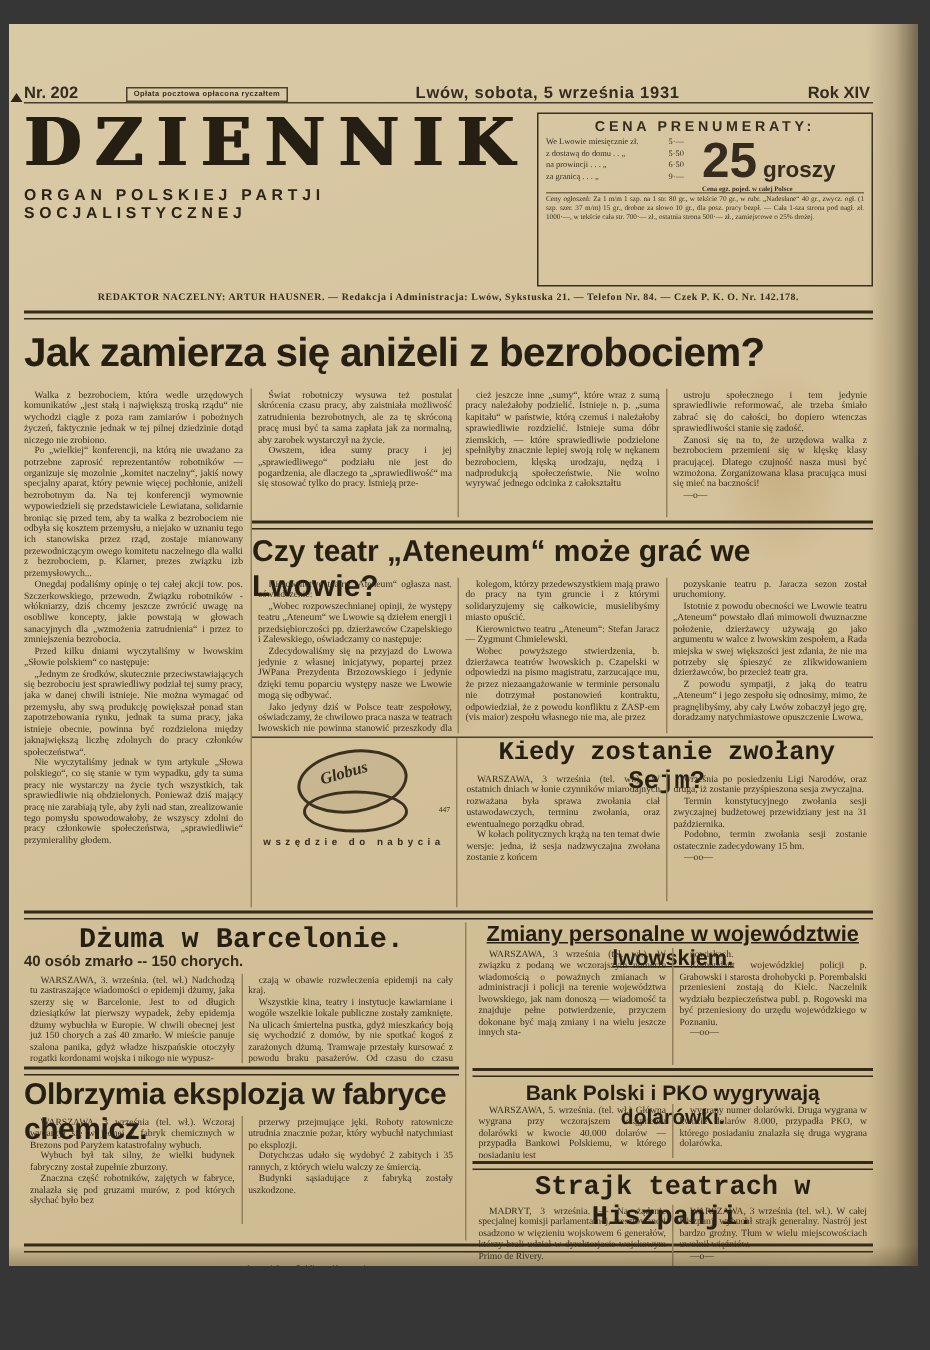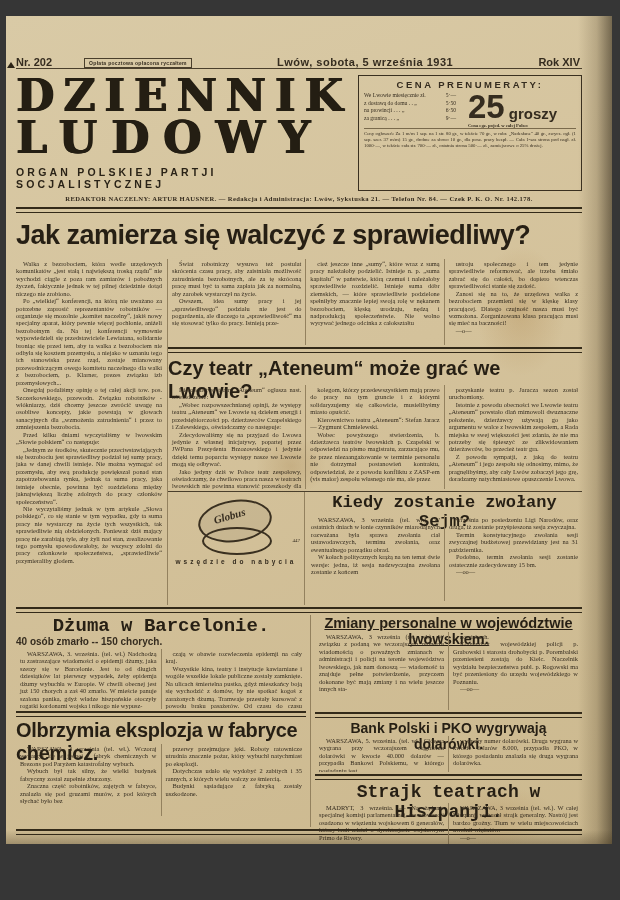--- a/index.html
+++ b/index.html
@@ -108,21 +108,20 @@
         <span class="issue">Nr. 202</span>
         <span class="postage">Opłata pocztowa opłacona ryczałtem</span>
         <span class="dateline">Lwów, sobota, 5 września 1931</span>
         <span class="yearlbl">Rok XIV</span>
       </div>
 
       <div class="masthead-row">
         <div class="mast-left">
           <div class="mast-title">
             <div>DZIENNIK</div>
-            <div class="l2">LUDOWY</div>
           </div>
           <div class="mast-sub">ORGAN POLSKIEJ PARTJI SOCJALISTYCZNEJ</div>
         </div>
         <div class="subbox">
           <div class="subbox-title">CENA PRENUMERATY:</div>
           <div class="subrows">
             <div class="subrow">
               <span>We Lwowie miesięcznie zł.</span>
               <span>5·—</span>
             </div>
@@ -144,21 +143,21 @@
             <span class="price-unit">groszy</span>
             <span class="price-note">Cena egz. pojed. w całej Polsce</span>
           </div>
           <div class="adsnote">Ceny ogłoszeń: Za 1 m/m 1 szp. na 1 str. 80 gr., w tekście 70 gr., w rubr. „Nadesłane“ 40 gr., zwycz. ogł. (1 szp. szer. 37 m/m) 15 gr., drobne za słowo 10 gr., dla posz. pracy bezpł. — Cała 1-sza strona pod nagł. zł. 1000·—, w tekście cała str. 700·— zł., ostatnia strona 500·— zł., zamiejscowe o 25% drożej.</div>
         </div>
       </div>
 
       <div class="staffline">REDAKTOR NACZELNY: ARTUR HAUSNER. — Redakcja i Administracja: Lwów, Sykstuska 21. — Telefon Nr. 84. — Czek P. K. O. Nr. 142.178.</div>
       <div class="dbl"></div>
 
-      <h1 class="h-sans lead-head">Jak zamierza się walczyć z sprawiedliwy?</h1>
+      <h1 class="h-sans lead-head">Jak zamierza się aniżeli z bezrobociem?</h1>
 
       <div class="body-top">
         <div class="col-lead1 bodytext">
             <p>Walka z bezrobociem, która wedle urzędowych komunikatów „jest stałą i największą troską rządu“ nie wychodzi ciągle z poza ram zamiarów i pobożnych życzeń, faktycznie jednak w tej pilnej dziedzinie dotąd niczego nie zrobiono.</p>
             <p>Po „wielkiej“ konferencji, na którą nie uważano za potrzebne zaprosić reprezentantów robotników — organizuje się mozolnie „komitet naczelny“, jakiś nowy specjalny aparat, który pewnie więcej pochłonie, aniżeli bezrobotnym da. Na tej konferencji wymownie wypowiedzieli się przedstawiciele Lewiatana, solidarnie broniąc się przed tem, aby ta walka z bezrobociem nie odbyła się kosztem przemysłu, a niejako w uznaniu tego ich stanowiska przez rząd, zostaje mianowany przewodniczącym owego komitetu naczelnego dla walki z bezrobociem, p. Klarner, prezes związku izb przemysłowych...</p>
             <p>Onegdaj podaliśmy opinję o tej całej akcji tow. pos. Szczerkowskiego, przewodn. Związku robotników - włókniarzy, dziś chcemy jeszcze zwrócić uwagę na osobliwe koncepty, jakie powstają w głowach sanacyjnych dla „wzmożenia zatrudnienia“ i przez to zmniejszenia bezrobocia.</p>
             <p>Przed kilku dniami wyczytaliśmy w lwowskim „Słowie polskiem“ co następuje:</p>
             <p>„Jednym ze środków, skutecznie przeciwstawiających się bezrobociu jest sprawiedliwy podział tej sumy pracy, jaka w danej chwili istnieje. Nie można wymagać od przemysłu, aby swą produkcję powiększał ponad stan zapotrzebowania rynku, jednak ta suma pracy, jaka istnieje obecnie, powinna być rozdzielona między jaknajwiększą liczbę zdolnych do pracy członków społeczeństwa“.</p>
             <p>Nie wyczytaliśmy jednak w tym artykule „Słowa polskiego“, co się stanie w tym wypadku, gdy ta suma pracy nie wystarczy na życie tych wszystkich, tak sprawiedliwie nią obdzielonych. Ponieważ dziś mający pracę nie zarabiają tyle, aby żyli nad stan, zrealizowanie tego pomysłu spowodowałoby, że wszyscy zdolni do pracy członkowie społeczeństwa, „sprawiedliwie“ przymieraliby głodem.</p>
           </div>

